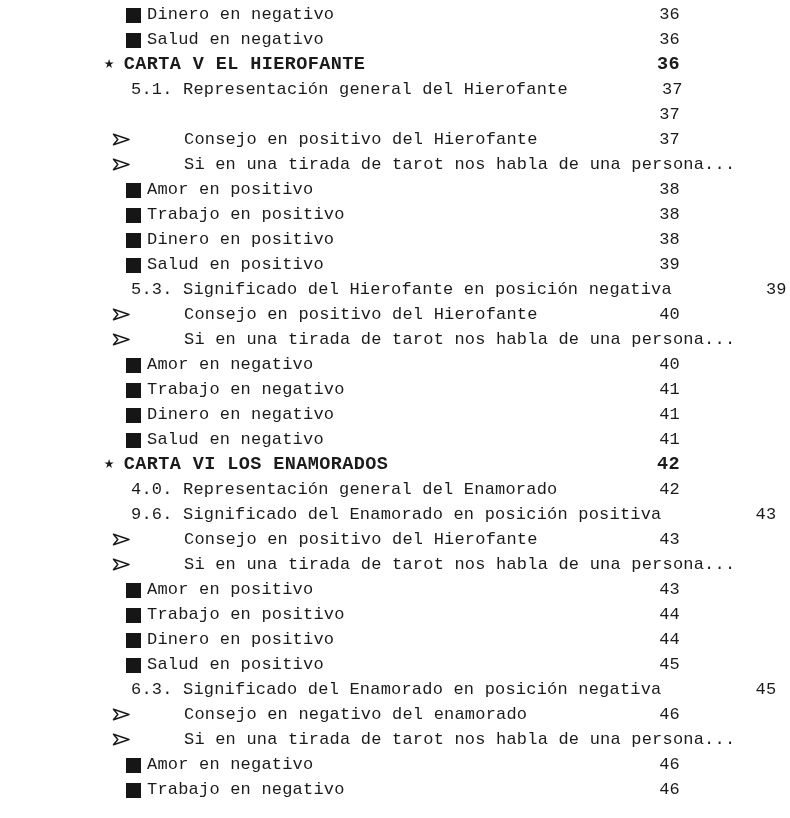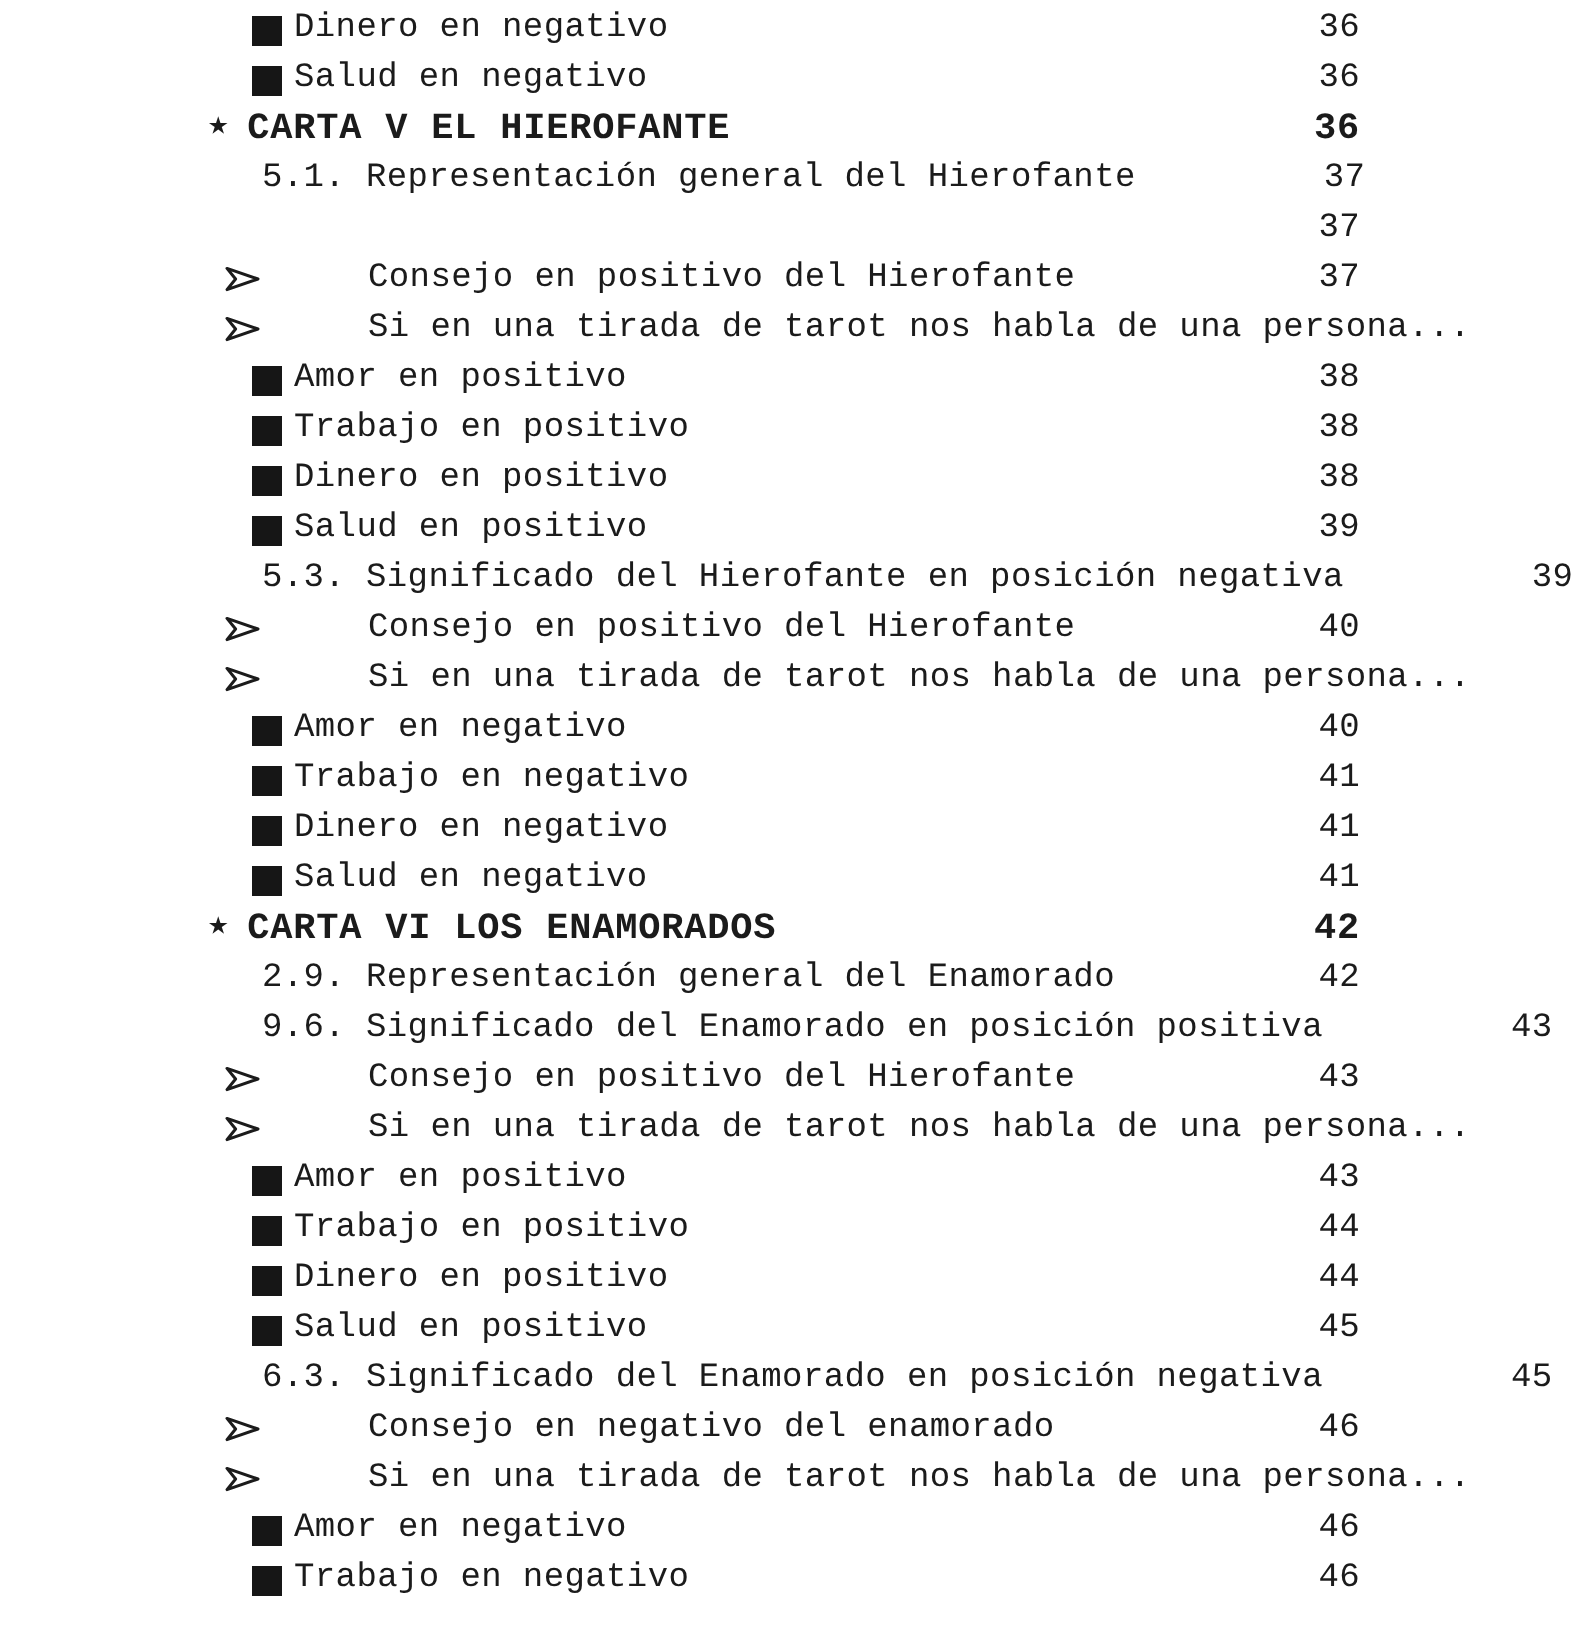--- a/index.html
+++ b/index.html
@@ -192,21 +192,21 @@
         <span class="fill"></span>
         <span class="pagenum">41</span>
       </div>
       <div class="row chapter">
         <span class="marker-star">★</span>
         <span class="label">CARTA VI LOS ENAMORADOS</span>
         <span class="fill"></span>
         <span class="pagenum">42</span>
       </div>
       <div class="row section">
-        <span class="label">2.9. Representación general del Enamorado</span>
+        <span class="label">4.0. Representación general del Enamorado</span>
         <span class="fill"></span>
         <span class="pagenum">42</span>
       </div>
       <div class="row section">
         <span class="label">9.6. Significado del Enamorado en posición positiva</span>
         <span class="fill"></span>
         <span class="pagenum">43</span>
       </div>
       <div class="row arrow">
         <span class="marker-arrow">

